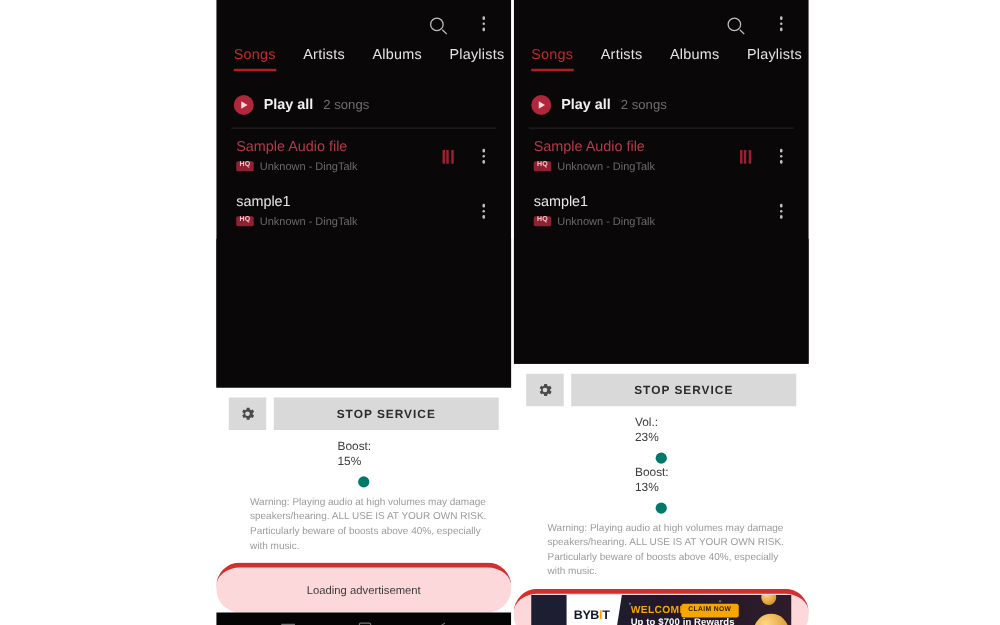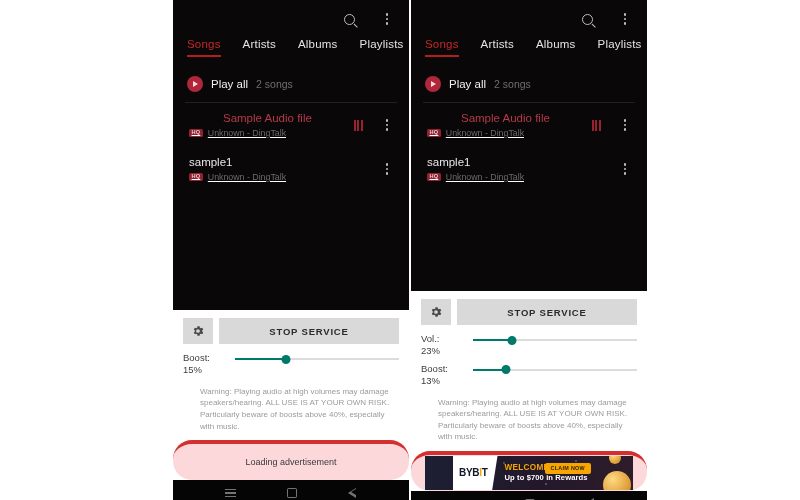--- a/index.html
+++ b/index.html
@@ -108,21 +108,21 @@
     display: flex; align-items: center; justify-content: center;
   }
   .play-circle::after {
     content: "";
     width: 0; height: 0;
     border-left: 5px solid #ffd9df;
     border-top: 3px solid transparent;
     border-bottom: 3px solid transparent;
     margin-left: 1.5px;
   }
-  .playall-label { font-size: 11.5px; font-weight: normal; color: #f1f1f1; }
+  .playall-label { font-size: 11.5px; font-weight: bold; color: #f1f1f1; }
   .playall-count { font-size: 10.5px; color: #6e6e6e; }
 
   .list-divider {
     height: 1px;
     background: #232021;
     margin: 0 12px;
   }
 
   .song {
     display: flex;
@@ -131,23 +131,23 @@
     gap: 8px;
     min-height: 42px;
   }
   .song-main { flex: 1; min-width: 0; }
   .song-title {
     font-size: 11.5px;
     color: #e8e8e8;
     margin-bottom: 4px;
     white-space: nowrap;
   }
-  .song.playing .song-title { color: #b5394a; text-align: center; }
+  .song.playing .song-title { color: #b5394a; }
   .song-sub {
-    display: flex; align-items: center; gap: 5px; text-decoration: underline;
+    display: flex; align-items: center; gap: 5px;
   }
   .hq-badge {
     font-size: 5.6px;
     font-weight: bold;
     color: #f0c4c9;
     background: #8e2230;
     border-radius: 1.5px;
     padding: 1px 2.5px;
     line-height: 1;
     letter-spacing: .2px;
@@ -188,23 +188,24 @@
     background: #d9d9d9;
     display: flex; align-items: center; justify-content: center;
     font-size: 9.5px;
     font-weight: bold;
     letter-spacing: .8px;
     color: #2b2b2b;
     border: none;
   }
   .slider-row {
     display: flex;
-    align-items: flex-start;
+    align-items: center;
     gap: 10px;
     margin-bottom: 6px;
+    flex-direction: column;
   }
   .slider-label {
     width: 42px;
     font-size: 9.5px;
     color: #3d3d3d;
     line-height: 1.25;
     flex: none;
   }
   .slider-label .pct { display: block; }
   .slider-track {

